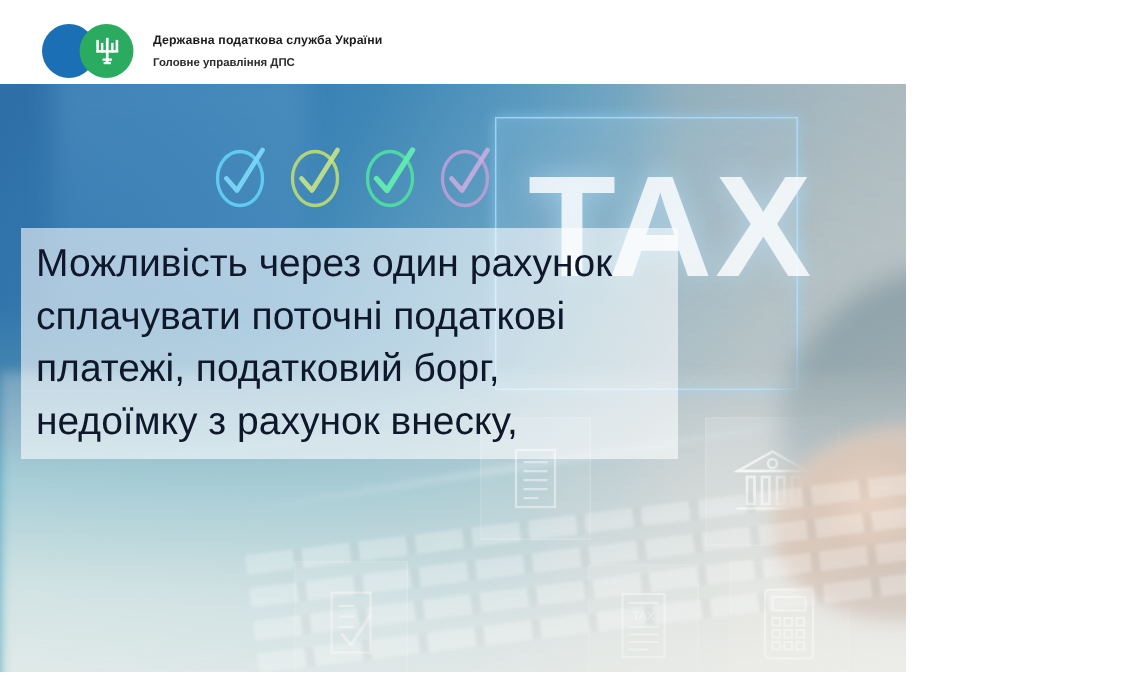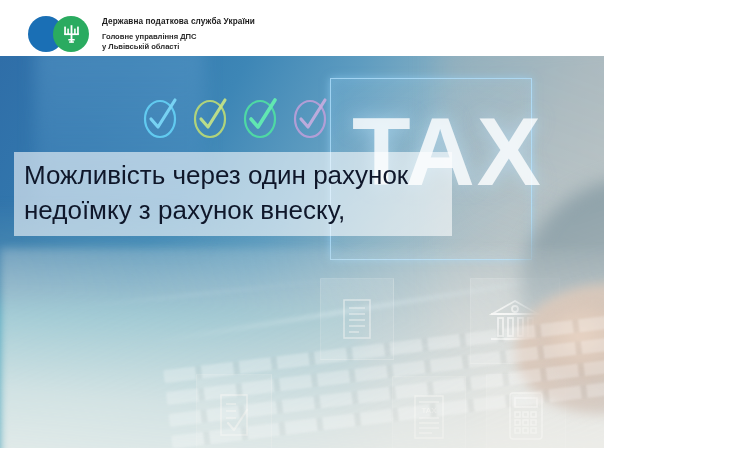--- a/index.html
+++ b/index.html
@@ -322,21 +322,20 @@
             <rect x="5.3" y="15.0" width="6.4" height="1.5"></rect>
             <rect x="6.1" y="17.3" width="4.8" height="1.5"></rect>
           </g>
         </svg>
       </div>
     </div>
 
     <div class="header-text">
       <div class="org-title">Державна податкова служба України</div>
       <div class="org-sub">Головне управління ДПС</div>
-      <div class="org-sub">у Львівській області</div>
     </div>
 
   </div>
 
   <div class="hero">
 
     <div class="bg-base"></div>
     <div class="bg-topleft-panel"></div>
     <div class="bg-right-wash"></div>
 
@@ -448,17 +447,19 @@
 
     <div class="keyboard">
       <div class="kb-row"></div>
       <div class="kb-row"></div>
       <div class="kb-row"></div>
       <div class="kb-row"></div>
     </div>
 
     <div class="headline-box">
       <div class="headline-line">Можливість через один рахунок</div>
+      <div class="headline-line">сплачувати поточні податкові</div>
+      <div class="headline-line">платежі, податковий борг,</div>
       <div class="headline-line">недоїмку з рахунок внеску,</div>
     </div>
 
   </div>
 </div>
 
 </body></html>

